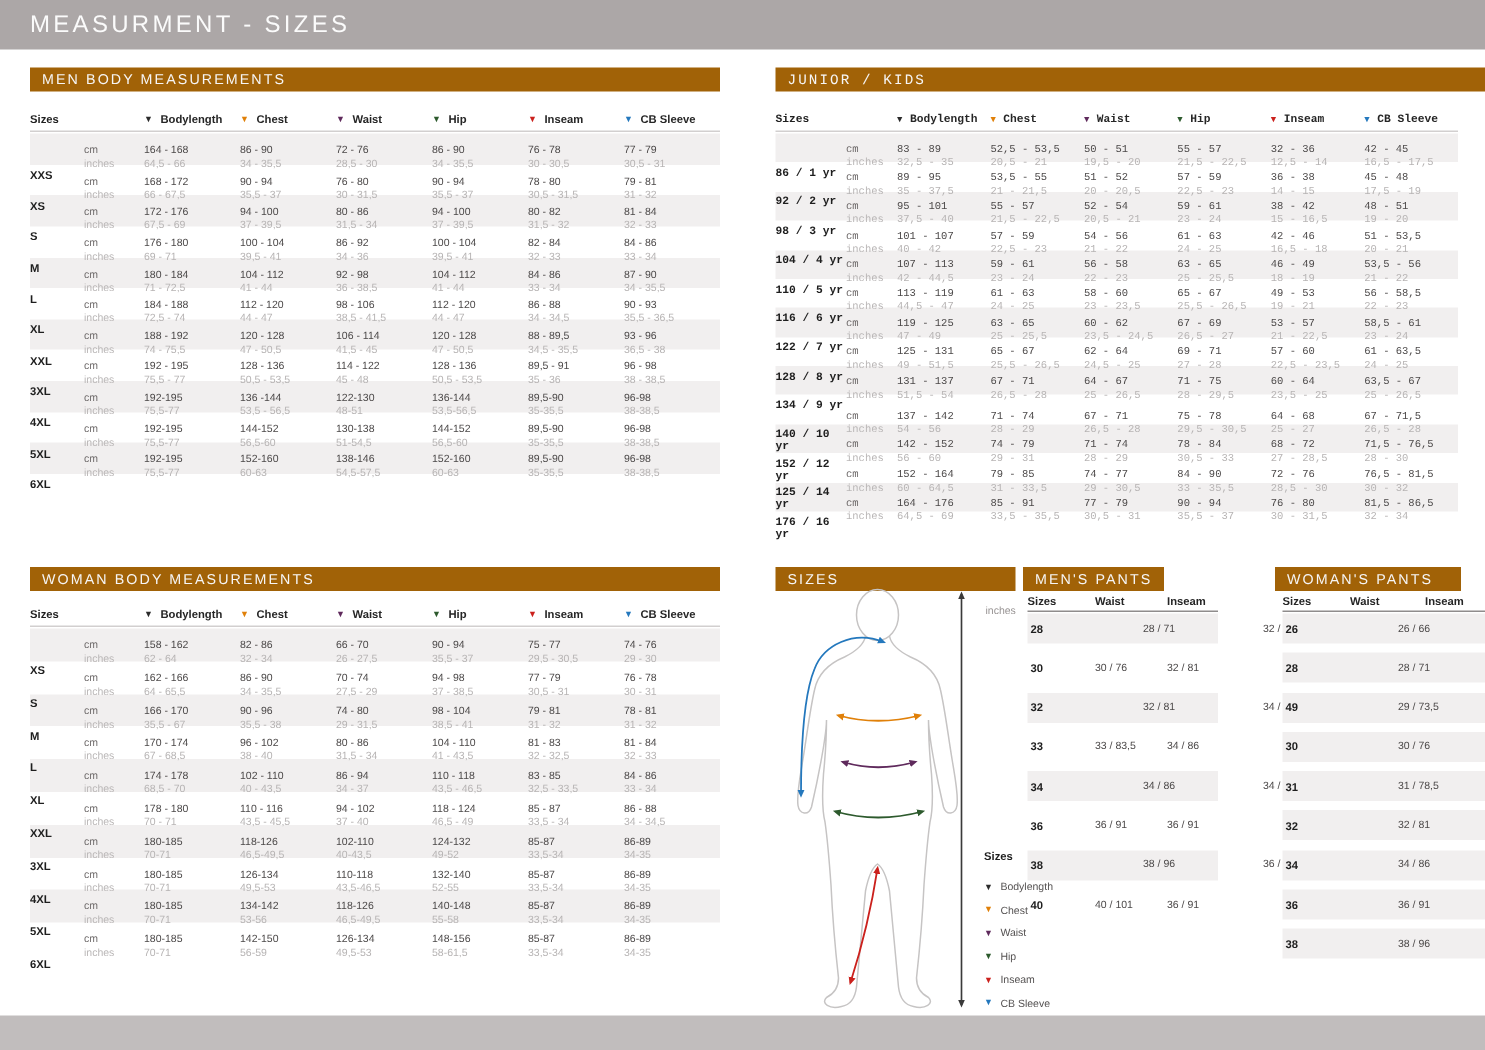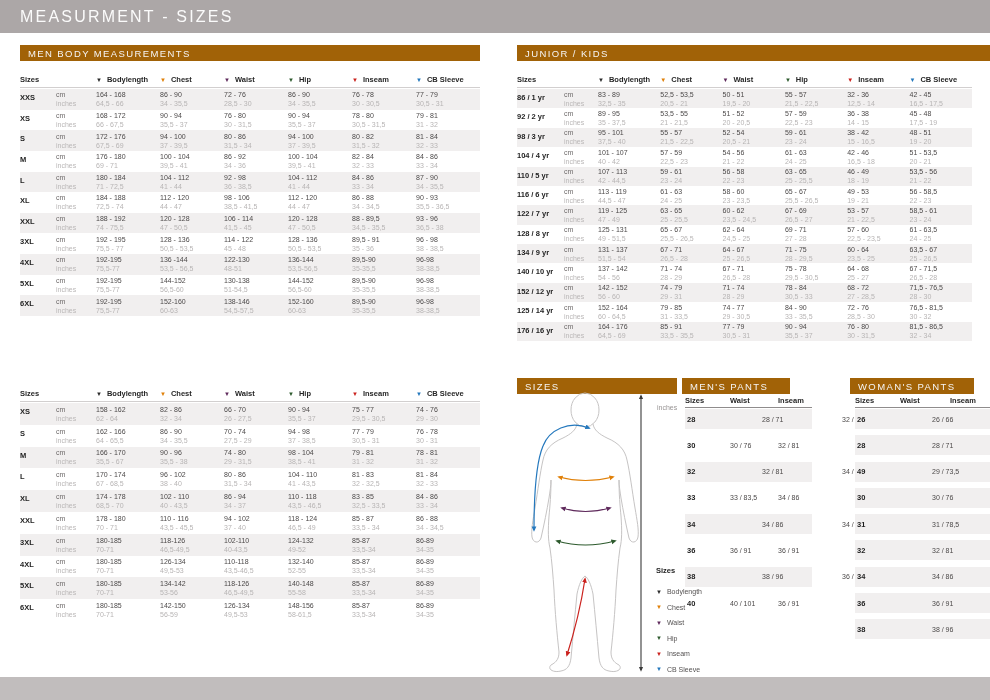--- a/index.html
+++ b/index.html
@@ -14,41 +14,41 @@
     background:#aca7a7;color:#fbfbfb;display:flex;align-items:center;
     padding-left:20px;box-sizing:border-box;font-size:16px;letter-spacing:2.2px;font-weight:400;
   }
   .section-bar{
     background:#a16207;color:#f6f5f5;height:16px;display:flex;align-items:center;
     padding-left:8px;box-sizing:border-box;font-size:9.5px;letter-spacing:1.4px;font-weight:400;
   }
   .bottom-bar{position:absolute;left:0;top:677px;width:990px;height:23px;background:#c1bdbd;}
   
   #men-section{position:absolute;left:20px;top:45px;width:460px;}
-  #junior-section{position:absolute;left:517px;top:45px;width:473px;}
+  #junior-section{position:absolute;left:517px;top:45px;width:473px;font-family:Liberation Mono, monospace;}
   #woman-section{position:absolute;left:20px;top:378px;width:460px;}
   #sizes-bar{position:absolute;left:517px;top:378px;width:160px;}
-  #mens-pants-bar{position:absolute;left:682px;top:378px;width:108px;}
+  #mens-pants-bar{position:absolute;left:682px;top:378px;width:94px;}
   #womans-pants-bar{position:absolute;left:850px;top:378px;width:124px;}
   #men-table,#woman-table{margin-top:11px;}
   #junior-table{margin-top:11px;width:455px;}
   #woman-table{margin-top:8px;}
   
   .bt-head,.bt-row{display:grid;grid-template-columns:36px 40px repeat(6,64px);}
   #junior-table .bt-head,#junior-table .bt-row{grid-template-columns:47px 34px repeat(6,62.3px);}
   .bt-head{height:15px;border-bottom:1px solid #d2cfcf;align-items:center;margin-bottom:1px;}
   .bt-hsizes{font-size:7.5px;font-weight:bold;color:#1f1f1f;}
   .bt-hcol{display:flex;align-items:center;}
   .tri{font-size:6px;line-height:6px;margin-right:5px;}
   .bt-hlabel{font-size:7.5px;font-weight:bold;color:#262626;}
   #men-table .bt-row{height:20.64px;}
   #junior-table .bt-row{height:19.38px;}
   #woman-table .bt-row{height:21.8px;}
   .bt-row.shade{background:#f1efef;}
-  .bt-size{font-size:7.5px;font-weight:bold;color:#1e1e1e;padding-top:4px;}
+  .bt-size{font-size:7.5px;font-weight:bold;color:#1e1e1e;padding-top:4px;margin-top:19px;}
   .bt-unit,.bt-val{display:flex;flex-direction:column;justify-content:center;}
   .u-cm{font-size:7px;line-height:9px;color:#6e6a6a;}
   .u-in{font-size:7px;line-height:9px;color:#bab7b7;}
   .v-cm{font-size:7px;line-height:9px;color:#4c4949;}
   .v-in{font-size:7px;line-height:9px;color:#b7b4b4;}
   
   #mens-pants-table{position:absolute;left:685px;top:394px;width:127px;}
   #womans-pants-table{position:absolute;left:855px;top:394px;width:135px;}
   .pt-head{display:grid;height:13px;border-bottom:1px solid #8f8c8c;align-items:center;margin-bottom:1px;}
   #mens-pants-table .pt-head,#mens-pants-table .pt-row{grid-template-columns:45px 48px 34px;}
@@ -883,20 +883,23 @@
         </div>
         <div class="bt-val">
           <div class="v-cm">81,5 - 86,5</div>
           <div class="v-in">32 - 34</div>
         </div>
       </div>
     </div>
 </section>
 
 <section id="woman-section">
+  <div class="section-bar">
+    <span>WOMAN BODY MEASUREMENTS</span>
+  </div>
   <div id="woman-table">
       <div class="bt-head">
         <div class="bt-hsizes">Sizes</div>
         <div class="bt-hunit"></div>
         <div class="bt-hcol">
           <div class="tri" style="color: rgb(43, 43, 43);">▼</div>
           <div class="bt-hlabel">Bodylength</div>
         </div>
         <div class="bt-hcol">
           <div class="tri" style="color: rgb(224, 128, 9);">▼</div>

